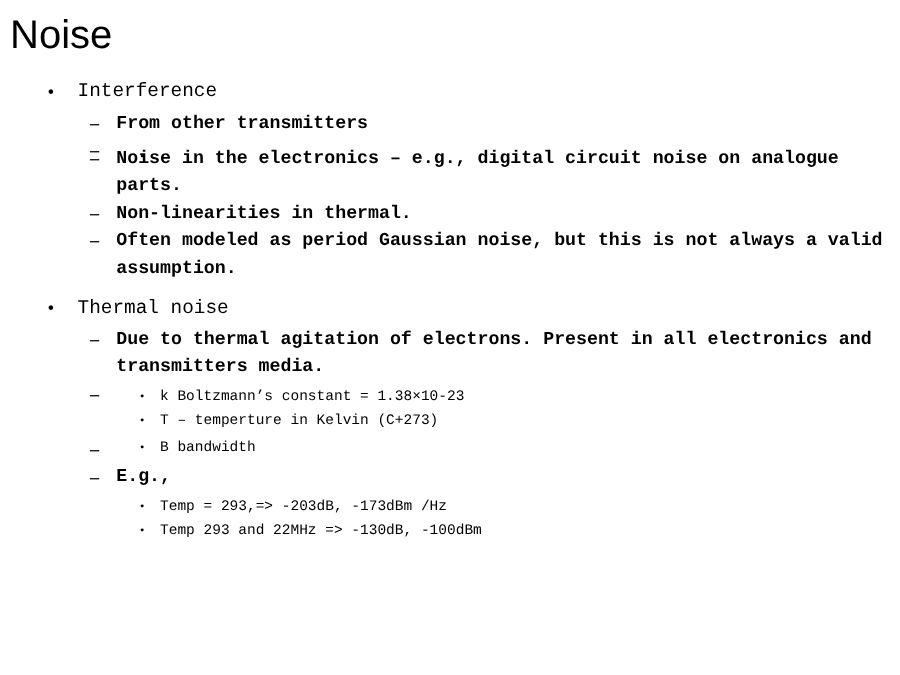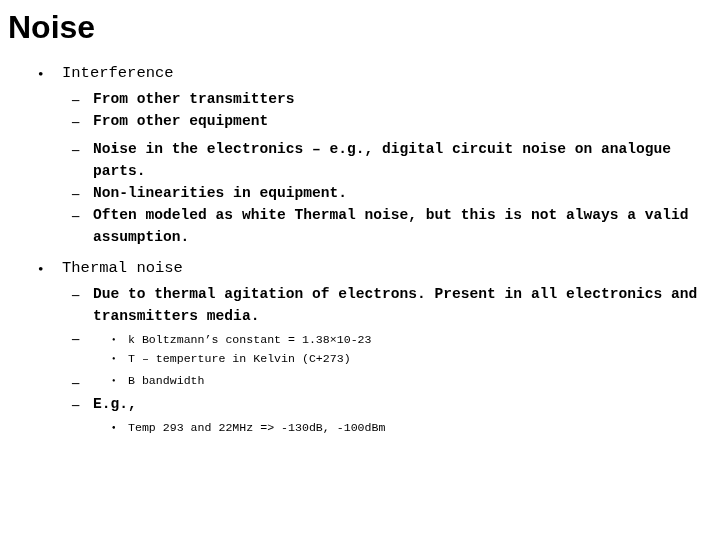--- a/index.html
+++ b/index.html
@@ -27,21 +27,21 @@
   }
 
   
   .slide-title {
     position: absolute;
     left: 8px;
     top: 8px;
     font-family: "Liberation Sans", "DejaVu Sans", sans-serif;
     font-size: 32px;
     line-height: 38px;
-    font-weight: bold;
+    font-weight: normal;
     color: #000000;
     letter-spacing: 0px;
     white-space: nowrap;
   }
 
   
   .body-block {
     position: absolute;
     left: 0;
     top: 62px;
@@ -127,40 +127,39 @@
       <span class="btext">Interference</span>
     </div>
 
     <div class="bullet-row lvl2 gap-above-sm">
       <span class="marker">–</span>
       <span class="btext">From other transmitters</span>
     </div>
 
     <div class="bullet-row lvl2">
       <span class="marker">–</span>
-      <span class="btext">From other equipment</span>
     </div>
 
     <div class="bullet-row lvl3 gap-above-md">
       <span class="marker">•</span>
     </div>
 
     <div class="bullet-row lvl2 gap-above-md">
       <span class="marker">–</span>
       <span class="btext">Noise in the electronics – e.g., digital circuit noise on analogue parts.</span>
     </div>
 
     <div class="bullet-row lvl2">
       <span class="marker">–</span>
-      <span class="btext">Non-linearities in equipment.</span>
-    </div>
-
-    <div class="bullet-row lvl2">
-      <span class="marker">–</span>
-      <span class="btext">Often modeled as white Thermal noise, but this is not always a valid assumption.</span>
+      <span class="btext">Non-linearities in thermal.</span>
+    </div>
+
+    <div class="bullet-row lvl2">
+      <span class="marker">–</span>
+      <span class="btext">Often modeled as period Gaussian noise, but this is not always a valid assumption.</span>
     </div>
 
     <div class="bullet-row lvl1 gap-above-lg">
       <span class="marker">•</span>
       <span class="btext">Thermal noise</span>
     </div>
 
     <div class="bullet-row lvl2 gap-above-sm">
       <span class="marker">–</span>
       <span class="btext">Due to thermal agitation of electrons. Present in all electronics and transmitters media.</span>
@@ -189,20 +188,21 @@
       <span class="btext">B bandwidth</span>
     </div>
 
     <div class="bullet-row lvl2 gap-above-sm">
       <span class="marker">–</span>
       <span class="btext">E.g.,</span>
     </div>
 
     <div class="bullet-row lvl3 gap-above-sm">
       <span class="marker">•</span>
+      <span class="btext">Temp = 293,=&gt; -203dB, -173dBm /Hz</span>
     </div>
 
     <div class="bullet-row lvl3">
       <span class="marker">•</span>
       <span class="btext">Temp 293 and 22MHz =&gt; -130dB, -100dBm</span>
     </div>
 
   </div>
 </div>
 

